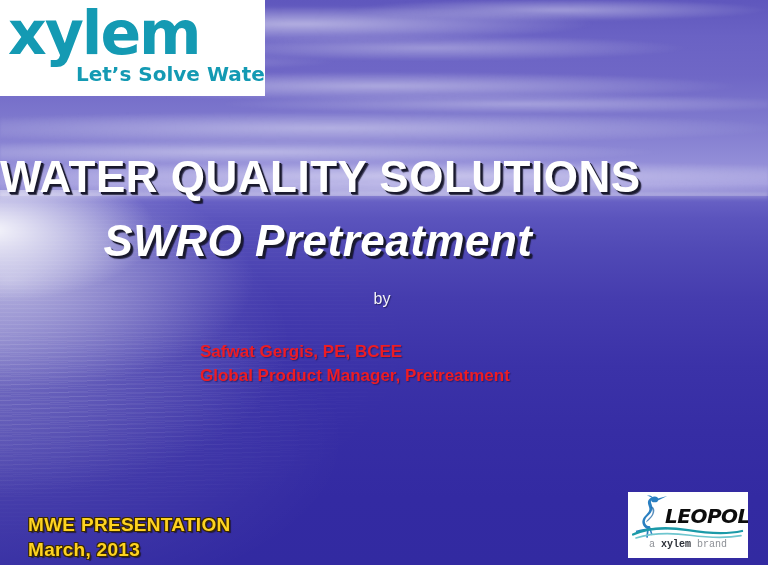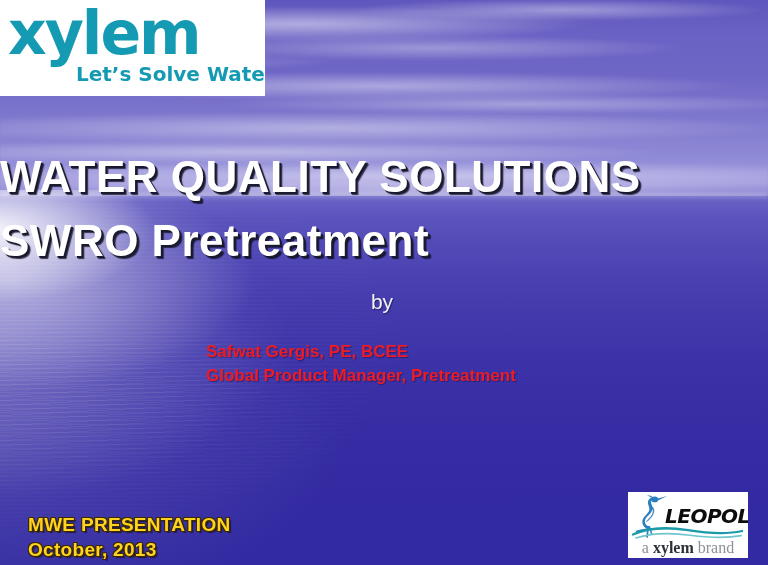--- a/index.html
+++ b/index.html
@@ -129,52 +129,53 @@
     font-weight: 600;
     color: #149ab3;
     letter-spacing: 0px;
     white-space: nowrap;
   }
 
   
   .title-line {
     position: absolute;
     width: 636px;
+    text-align: center;
     color: #ffffff;
     font-weight: 700;
     white-space: nowrap;
     text-shadow:
       2px 2px 0 #1a1a2e,
       3px 3px 1px rgba(10,10,30,.75);
   }
   #title-line-1 { top: 152px; font-size: 44px; letter-spacing: .5px; }
-  #title-line-2 { top: 216px; font-size: 44px; letter-spacing: .5px; }
+  #title-line-2 { top: 216px; font-size: 44px; letter-spacing: .5px; font-style: italic; }
 
   #byline {
     position: absolute;
     top: 290px;
     width: 764px;
     text-align: center;
     color: #f2f2f7;
-    font-size: 21px;
+    font-size: 16px;
     font-weight: 400;
     text-shadow: 1px 1px 1px rgba(10,10,40,.5);
   }
 
   #author-block {
     position: absolute;
     left: 200px;
     top: 340px;
     color: #ed1c24;
     font-size: 17px;
     font-weight: 700;
     line-height: 24px;
     text-shadow: 1px 1px 1px rgba(20,10,60,.45);
   }
-  #author-block div { white-space: nowrap; margin-left: 6px; }
+  #author-block div { white-space: nowrap; }
 
   
   #event-block {
     position: absolute;
     left: 28px;
     top: 512px;
     width: 250px;
     text-align: left;
     color: #ffd320;
     font-weight: 700;
@@ -205,22 +206,22 @@
     font-style: italic;
     letter-spacing: -0.5px;
     color: #0d0d0d;
     line-height: 20px;
   }
   #leopold-wave { position: absolute; left: 4px; top: 34px; }
   #leopold-brand {
     position: absolute;
     left: 0; top: 47px; width: 120px;
     text-align: center;
-    font-family: Liberation Serif, serif;
-    font-size: 16px;
+    font-family: Liberation Mono, monospace;
+    font-size: 10px;
     color: #8d9096;
     white-space: nowrap;
   }
   #leopold-brand b { color: #2c3038; font-weight: 700; }
 </style>
 </head>
 <body>
 
 <div id="slide">
 
@@ -242,21 +243,21 @@
 
   <div id="byline">by</div>
 
   <div id="author-block">
     <div>Safwat Gergis, PE, BCEE</div>
     <div>Global Product Manager, Pretreatment</div>
   </div>
 
   <div id="event-block">
     <div id="event-name">MWE PRESENTATION</div>
-    <div id="event-date">October,  2013</div>
+    <div id="event-date">March,  2013</div>
   </div>
 
   <div id="leopold-logo">
 
     <svg id="leopold-bird" width="34" height="44" viewBox="0 0 34 44">
 
       <path d="M19.5 2.2c-2.6 .1 -4.6 1.6 -5.3 3.6 -.6 1.8 -.2 3.4 .4 4.9
                .7 1.7 1.0 3.0 .6 4.6 -.4 1.7 -1.6 3.0 -3.0 4.4
                -1.6 1.6 -3.2 3.3 -3.7 5.7 -.5 2.4 .2 4.7 1.7 6.3
                1.3 1.4 3.0 2.2 4.7 2.4 l.5 -2.4 c-1.4 -.3 -2.7 -1.0 -3.5 -2.1

